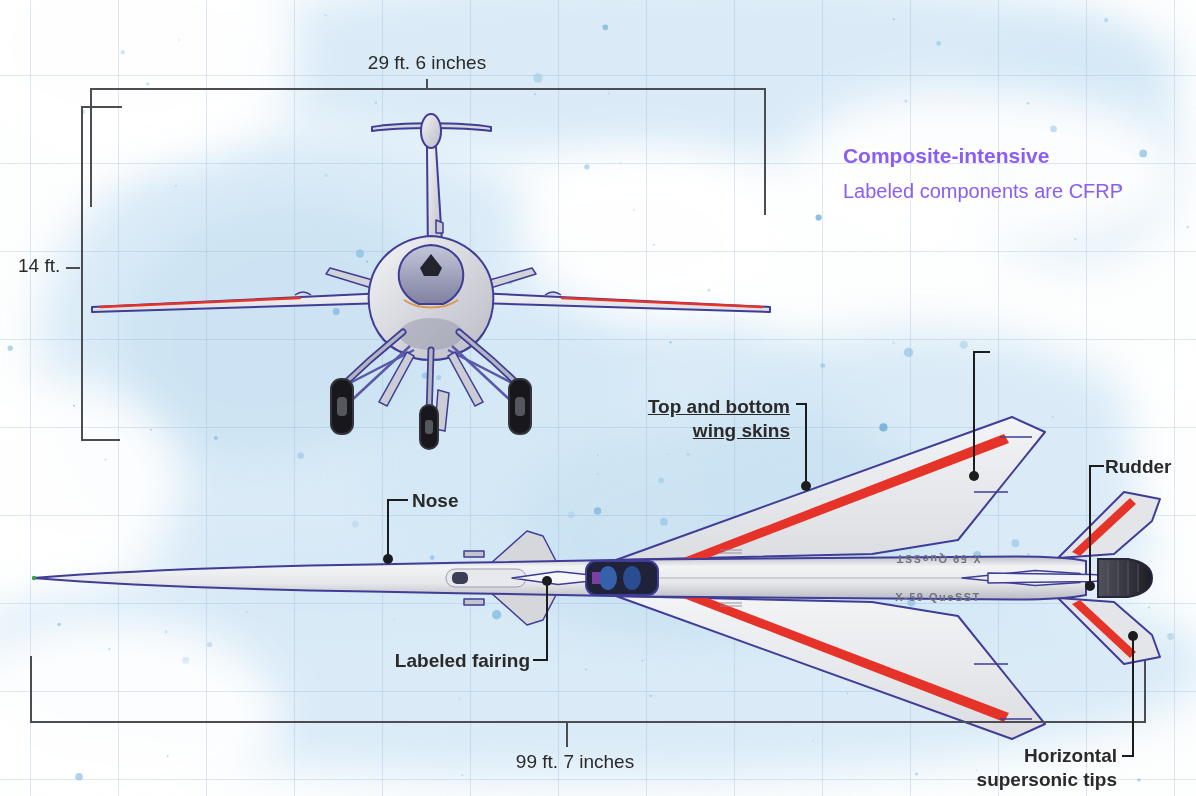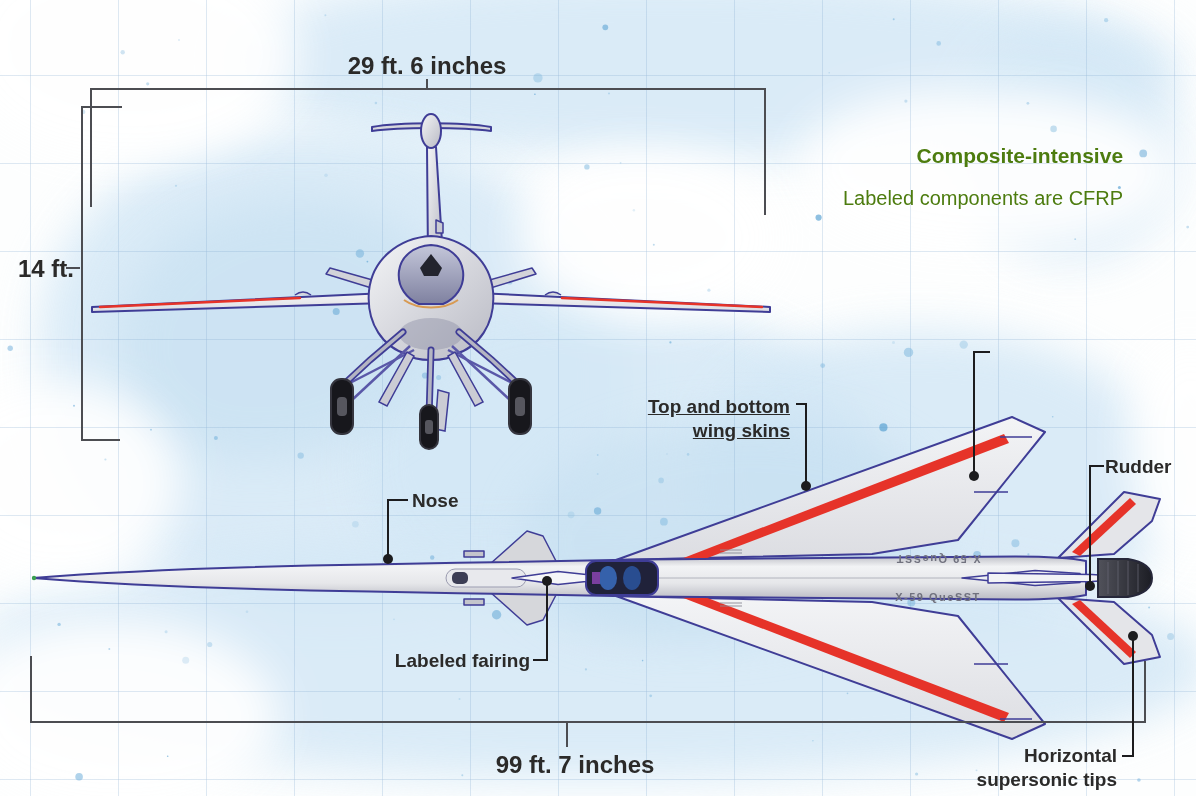--- a/index.html
+++ b/index.html
@@ -43,27 +43,27 @@
   .gear-strut{stroke:#b4b5c2;stroke-width:3.5;fill:none;stroke-linecap:round;}
   .gear-door{fill:#cbccd4;stroke:var(--outline-indigo);stroke-width:1.5;}
   .tire{fill:#17171c;stroke:#35353e;stroke-width:2;}
   .hub{fill:#8a8b95;opacity:.55;}
   .detail-line{stroke:#8a8b96;stroke-width:1;fill:none;opacity:.9;}
   .marking{font-family:"Liberation Sans",sans-serif;font-size:11px;font-weight:bold;
            letter-spacing:1.5px;fill:#70717e;text-anchor:middle;}
 
   
   .lbl{position:absolute;color:var(--label-text);white-space:nowrap;}
-  .dim-lbl{font-size:24px;font-weight:700;}
+  .dim-lbl{font-size:19px;font-weight:400;}
   .call-lbl{font-size:19px;font-weight:700;line-height:24px;}
   .center{transform:translateX(-50%);}
   .right-align{text-align:right;}
-  .title-block{text-align:right;color:#4d7c0f;}
+  .title-block{text-align:left;color:#8b5cf6;}
   .title-line{font-size:21px;font-weight:700;line-height:23px;}
-  .subtitle-line{font-size:20px;font-weight:400;line-height:24px;margin-top:19px;}
+  .subtitle-line{font-size:20px;font-weight:400;line-height:24px;margin-top:12px;}
 </style>
 </head>
 <body>
 
 <div class="stage">
 
   <div>
     <div class="blob blue" style="left:230px;top:-30px;width:950px;height:190px;"></div>
     <div class="blob blue" style="left:40px;top:130px;width:590px;height:480px;"></div>
     <div class="blob blue" style="left:360px;top:300px;width:520px;height:330px;"></div>

